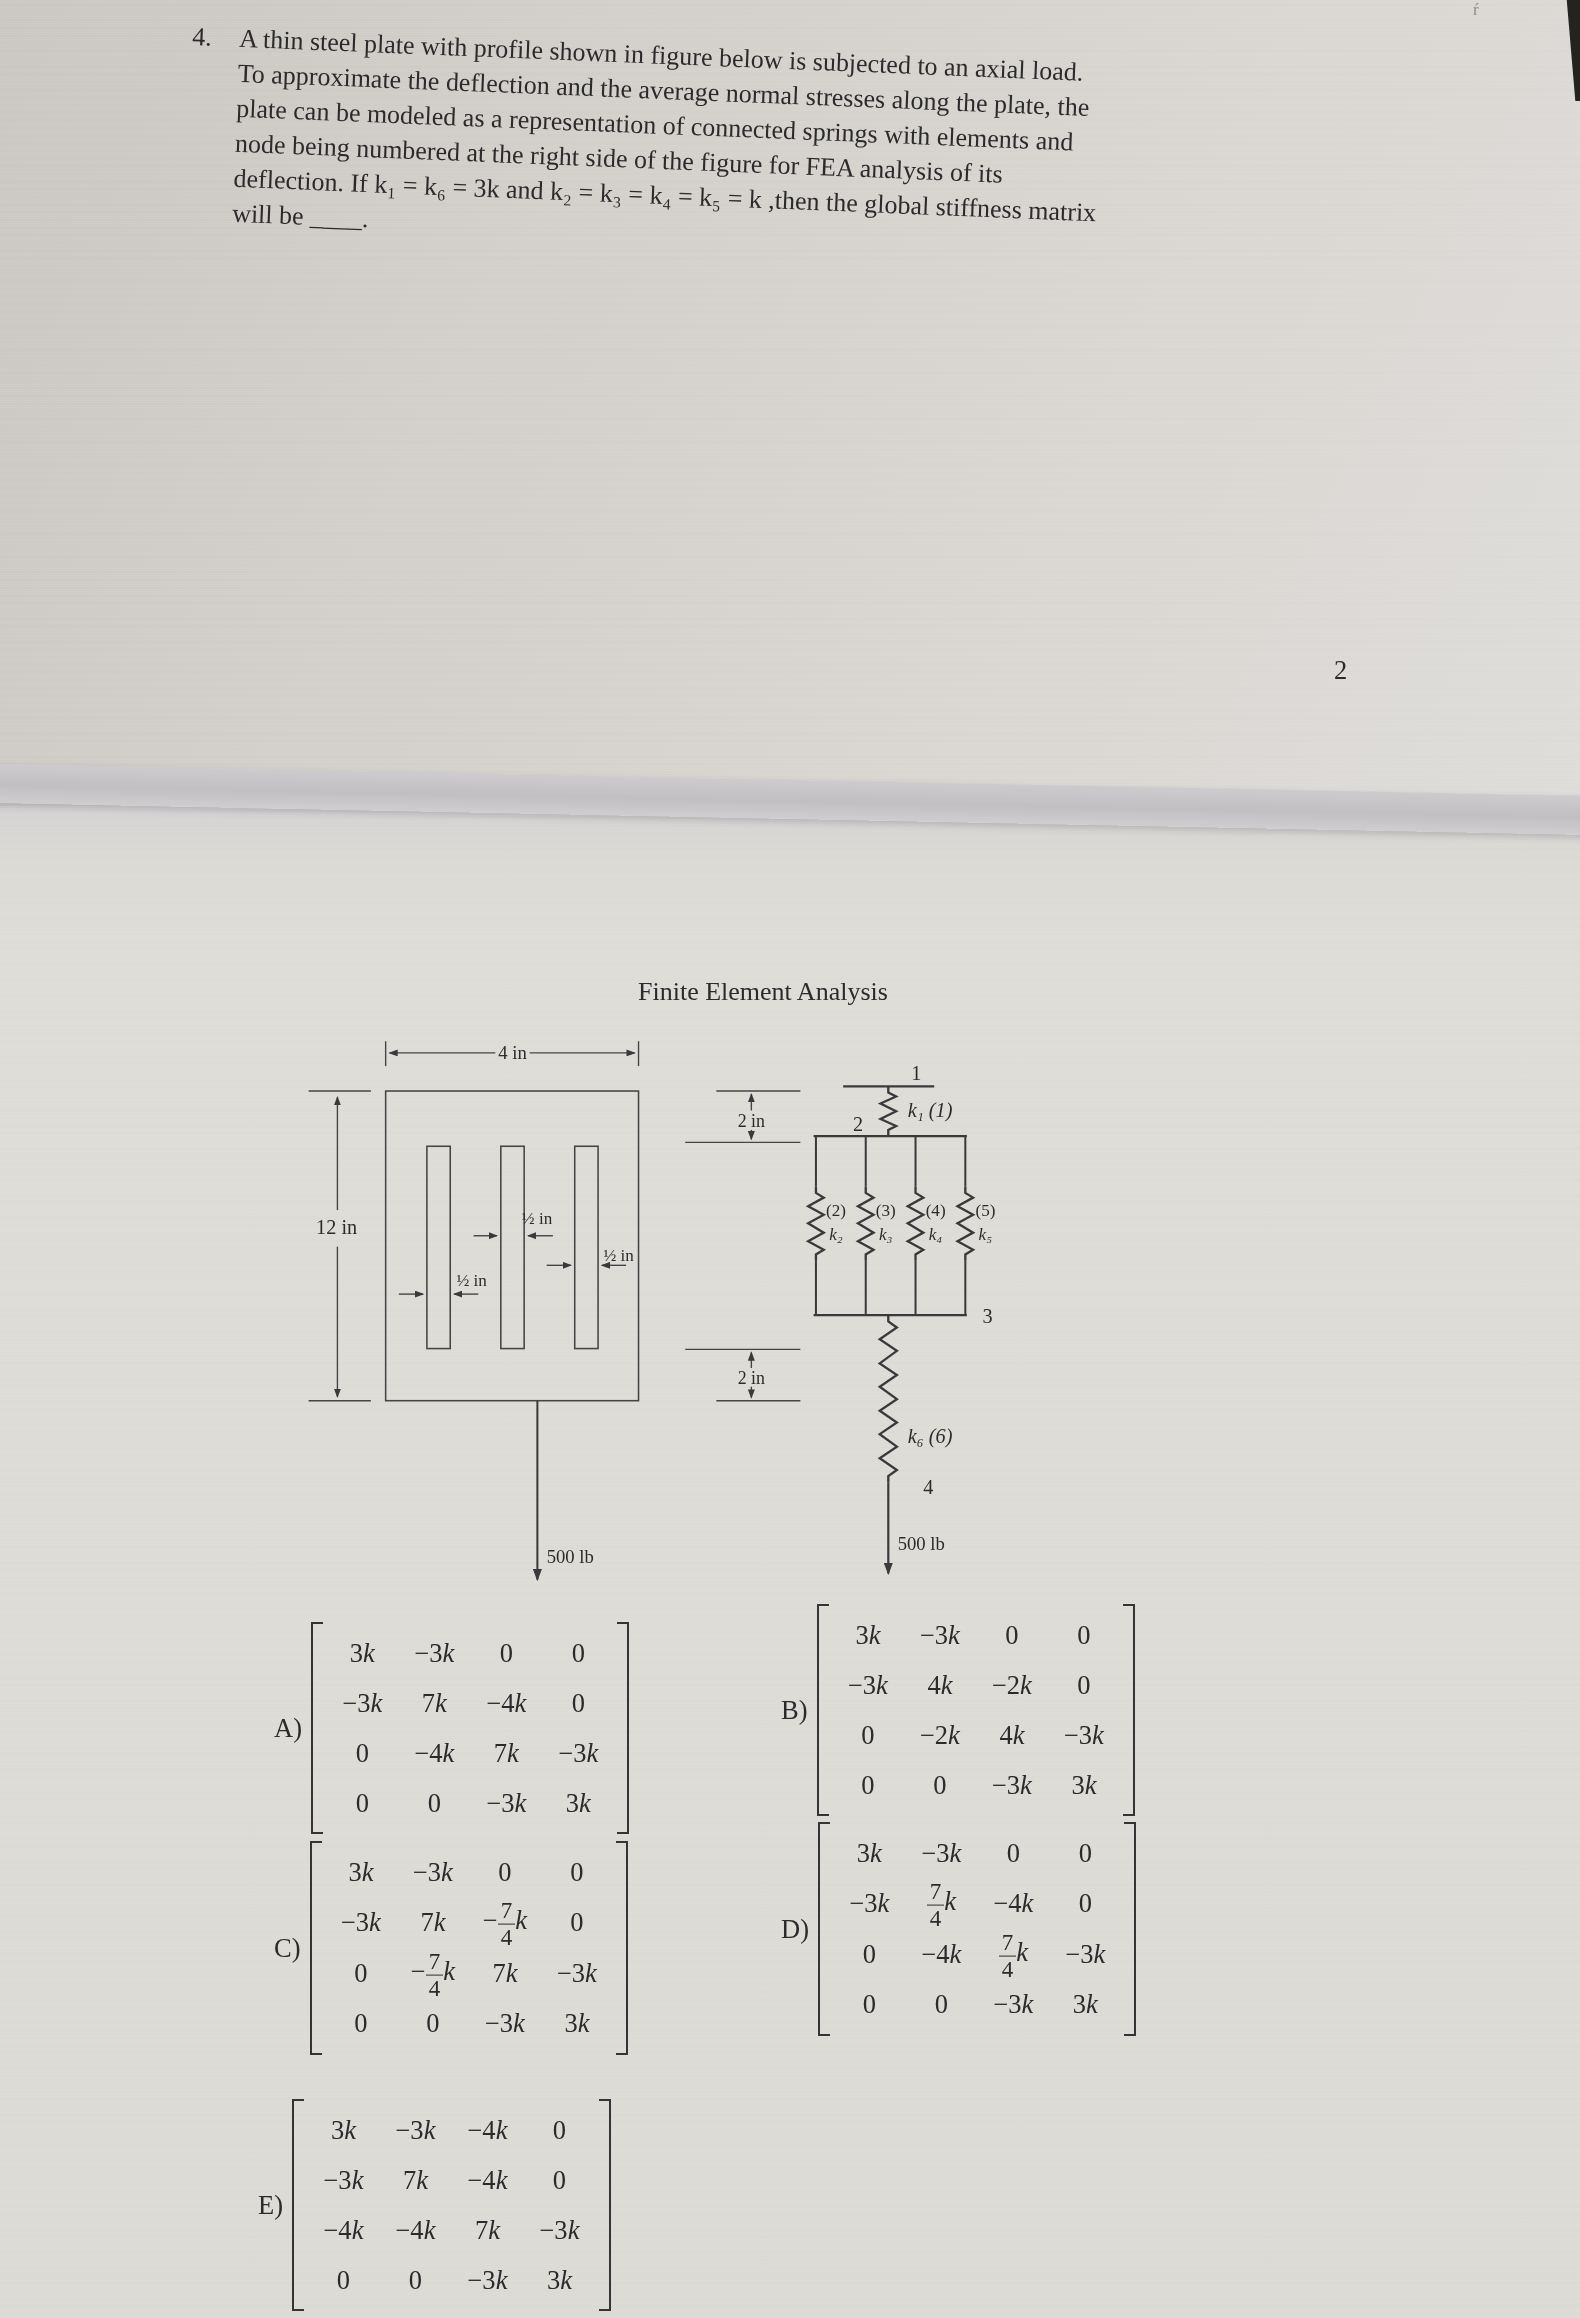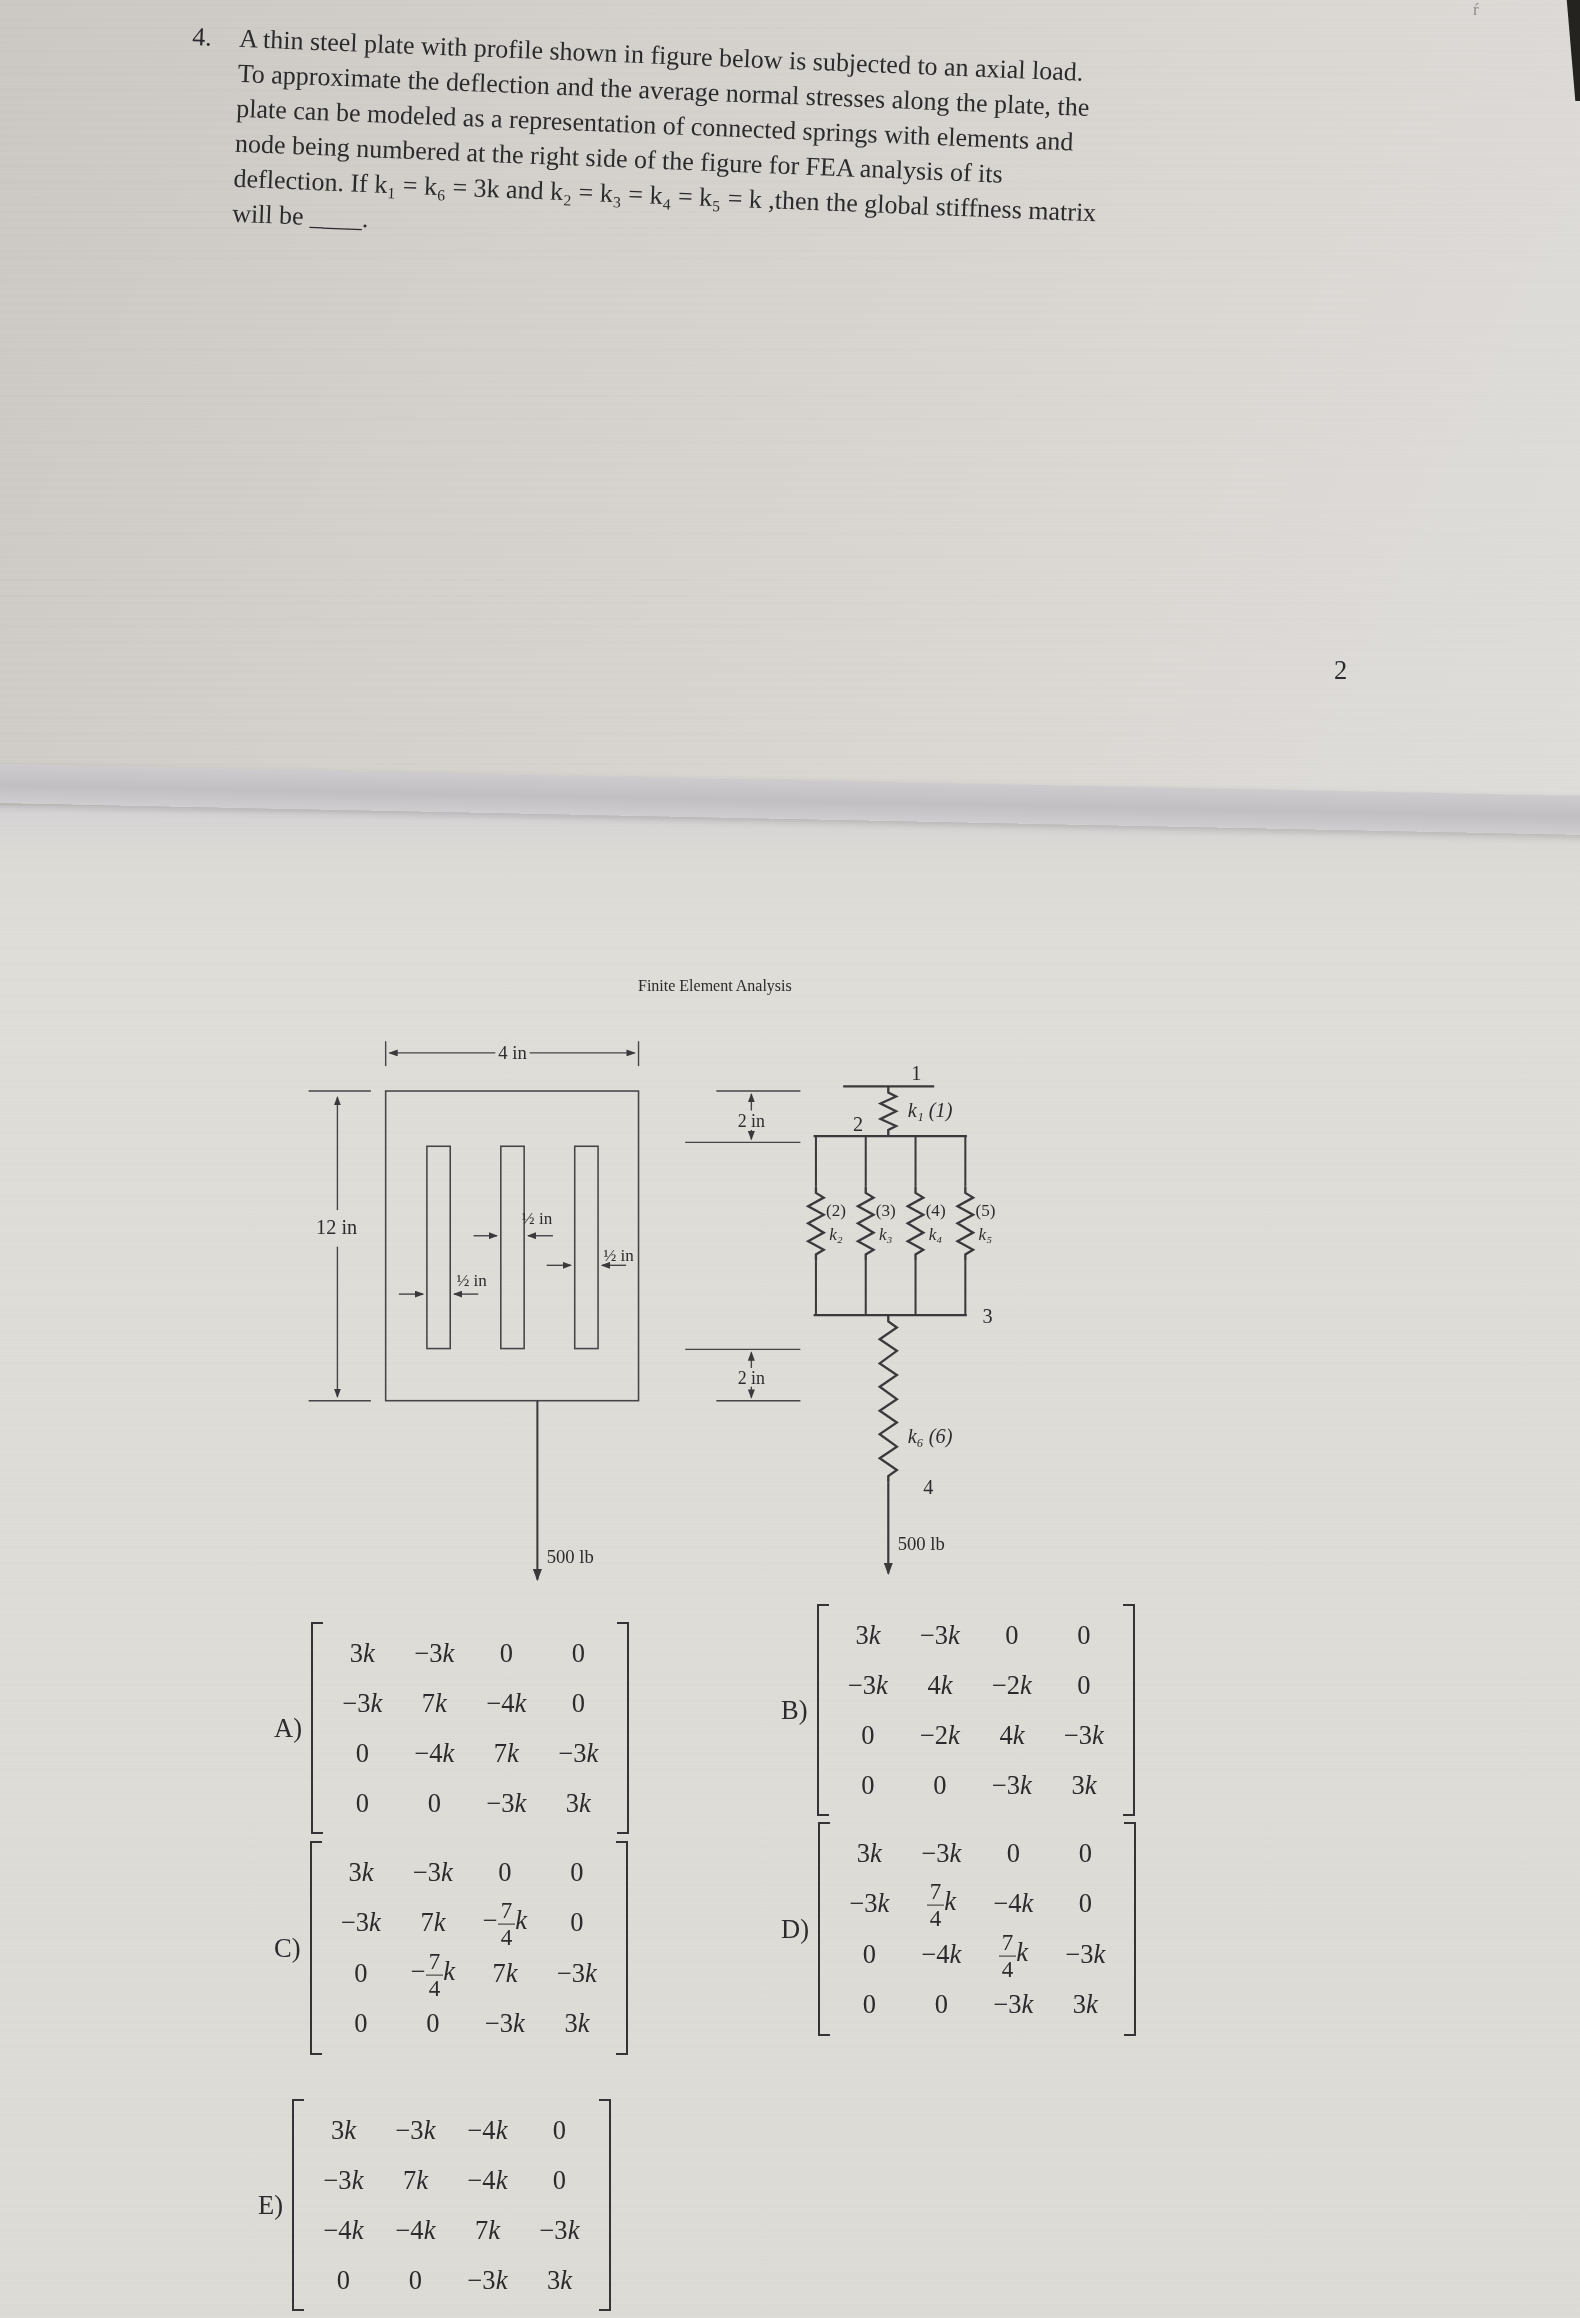--- a/index.html
+++ b/index.html
@@ -36,21 +36,21 @@
     position:absolute;left:-23px;top:780px;width:1634px;height:39px;z-index:2;
     transform:rotate(1.15deg);
     background:linear-gradient(180deg,#cdcbcd 0%,#c1bfc2 55%,#cfcdcf 100%);
     box-shadow:0 3.1px 6.2px rgba(110,108,110,.30);
   }
   
   .page-bottom{
     position:absolute;left:0;top:806px;width:100%;height:1513px;
     background:linear-gradient(180deg,#d3d1d3 0px,#dbd9d4 47px,#dedcd7 124px,#dcdad5 100%);
   }
-  .fig-title{position:absolute;left:638px;top:977px;font-size:16px;z-index:3;}
+  .fig-title{position:absolute;left:638px;top:977px;font-size:26px;z-index:3;}
   .figsvg{position:absolute;left:296px;top:1035px;z-index:3;}
   .figsvg text{font-family:"Liberation Serif","DejaVu Serif",serif;fill:#2c2b2d;}
   
   .option{position:absolute;display:flex;align-items:center;font-size:26.5px;z-index:3;}
   .opt-label{margin-right:9.3px;}
   .brk{align-self:stretch;width:10px;flex:none;}
   .brk-l{border:2.3px solid #343436;border-right:none;}
   .brk-r{border:2.3px solid #343436;border-left:none;}
   .mgrid{
     display:grid;grid-template-columns:repeat(4,72px);

